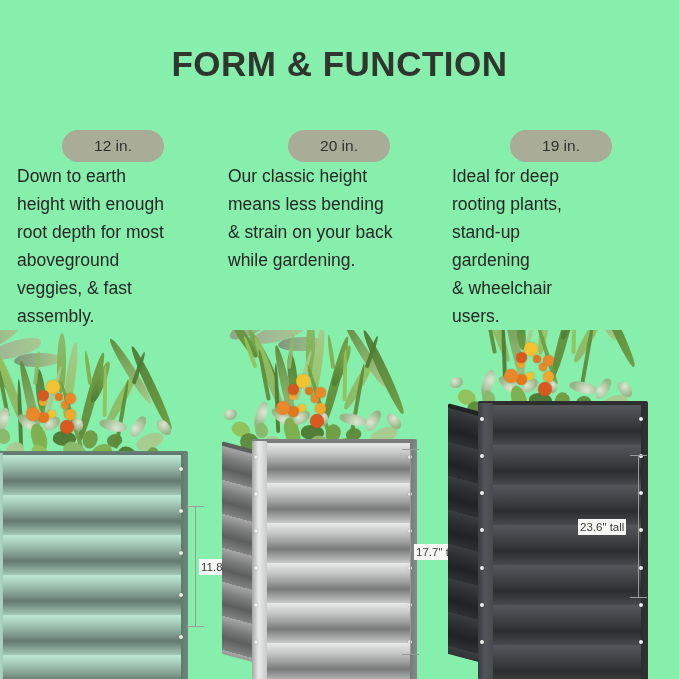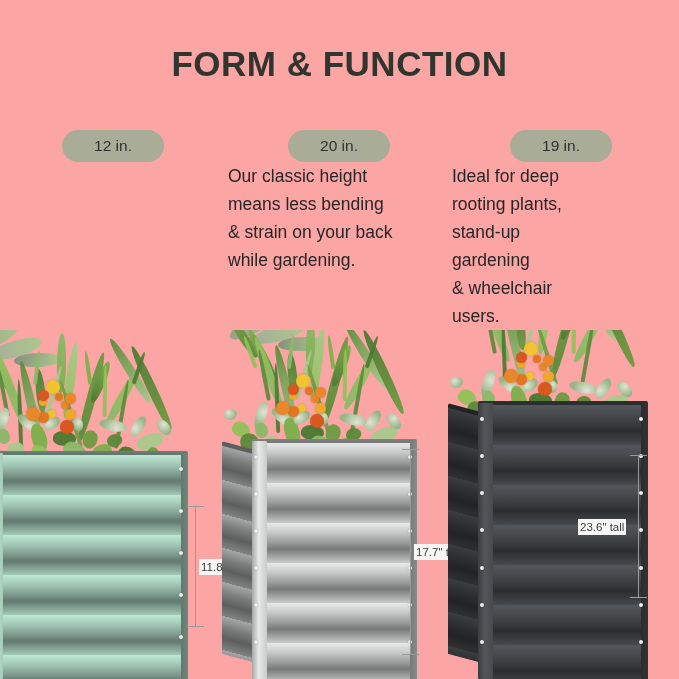--- a/index.html
+++ b/index.html
@@ -2,21 +2,21 @@
 <html><head>
 <meta charset="utf-8">
 <style>
   html,body{margin:0;padding:0;}
   body{
     width:679px;height:679px;overflow:hidden;
     background:#f7f7f6;
     font-family:"Liberation Sans",sans-serif;
     position:relative;
   }
-  .page{position:absolute;inset:0;background:#fca5a5;}
+  .page{position:absolute;inset:0;background:#86efac;}
 
   
   .title{
     position:absolute;top:44px;left:0;width:679px;
     text-align:center;
     font-size:35px;line-height:40px;
     font-weight:bold;
     letter-spacing:.5px;
     color:#30352e;
   }
@@ -123,20 +123,26 @@
       <span>12 in.</span>
     </div>
     <div class="pill pill-1">
       <span>20 in.</span>
     </div>
     <div class="pill pill-2">
       <span>19 in.</span>
     </div>
   </div>
 
+  <div class="col col-0">Down to earth
+height with enough
+root depth for most
+aboveground
+veggies, &amp; fast
+assembly.</div>
   <div class="col col-2">Ideal for deep
 rooting plants,
 stand-up
 gardening
 &amp; wheelchair
 users.</div>
   <div class="col col-1">Our classic height
 means less bending
 &amp; strain on your back
 while gardening.</div>

